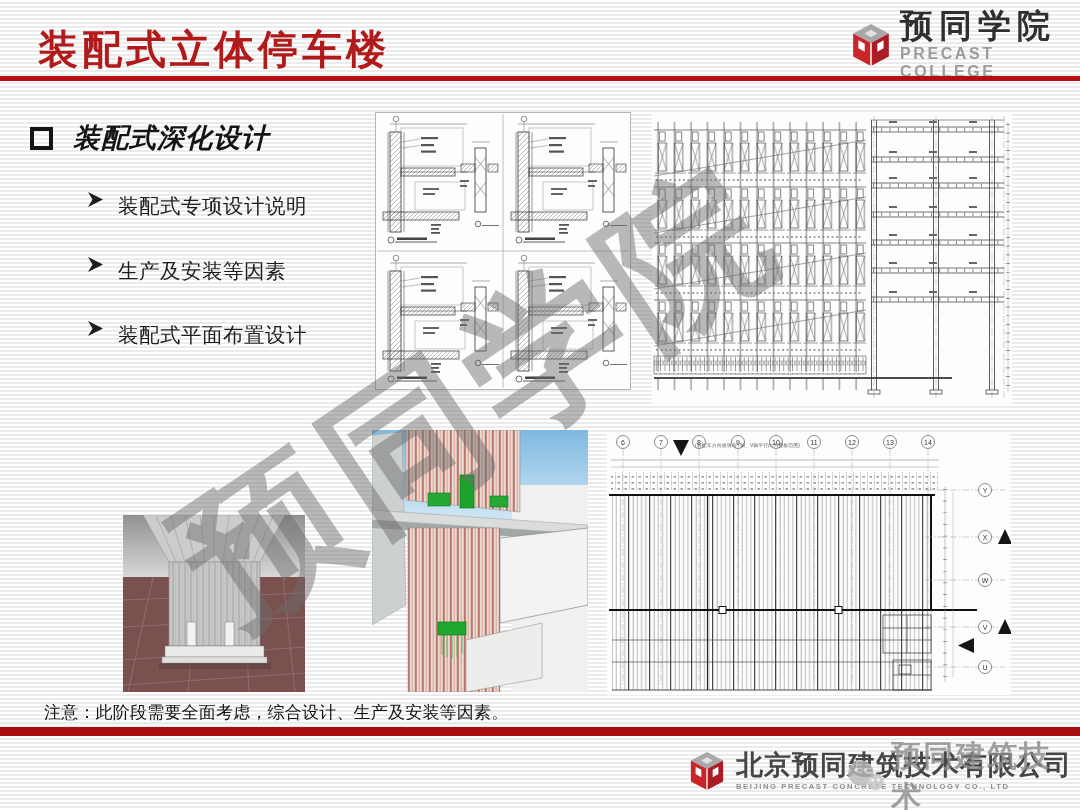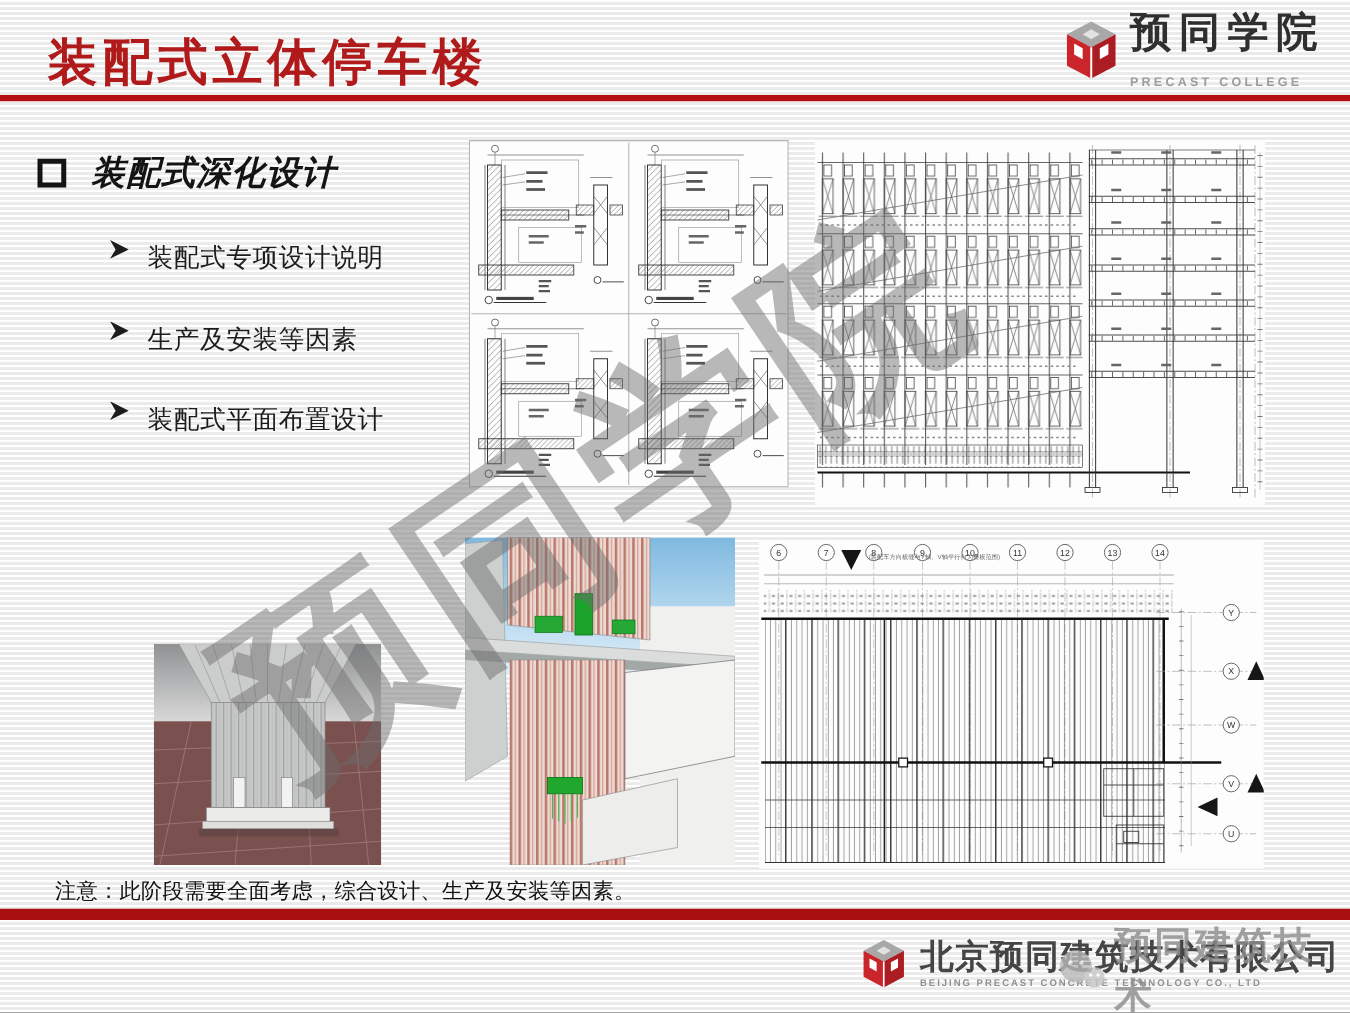--- a/index.html
+++ b/index.html
@@ -7,21 +7,21 @@
     position:relative;width:1080px;height:810px;overflow:hidden;
     background:repeating-linear-gradient(to bottom,#ffffff 0px,#ffffff 2px,#ebebeb 2px,#ebebeb 4px);
     font-family:"Liberation Sans","DejaVu Sans",sans-serif;
   }
   .abs{position:absolute;}
   
   .hdr-title{left:38px;top:22px;font-family:"Liberation Serif","DejaVu Serif",serif;
     font-weight:bold;font-size:40px;letter-spacing:4px;color:#b01a1a;z-index:3;}
   .brand{left:850px;top:8px;display:flex;align-items:center;gap:8px;z-index:3;}
   .brand-cn{font-size:33px;font-weight:bold;color:#2f2f2f;letter-spacing:6px;line-height:36px;}
-  .brand-en{font-size:10px;font-weight:bold;color:#9c9c9c;letter-spacing:2.6px;margin-top:17px;}
+  .brand-en{font-size:16px;font-weight:bold;color:#9c9c9c;letter-spacing:2.6px;margin-top:1px;}
   .rule-top{left:0;top:76px;width:1080px;height:5px;background:#b50f15;z-index:3;}
   .rule-bottom{left:0;top:727px;width:1080px;height:9px;background:#a80f10;z-index:3;}
   
   .sec-head{left:30px;top:120px;display:flex;align-items:center;gap:20px;z-index:3;font-style:italic;}
   .sq{width:15px;height:15px;border:4px solid #141414;display:inline-block;}
   .sec-title{font-size:27px;font-weight:bold;color:#141414;letter-spacing:1px;}
   .li{left:88px;display:flex;align-items:flex-start;gap:14px;z-index:3;
       font-family:"Liberation Serif","DejaVu Serif",serif;font-size:20.5px;color:#1c1c1c;letter-spacing:0.5px;}
   .li svg{flex:0 0 auto;}
   

